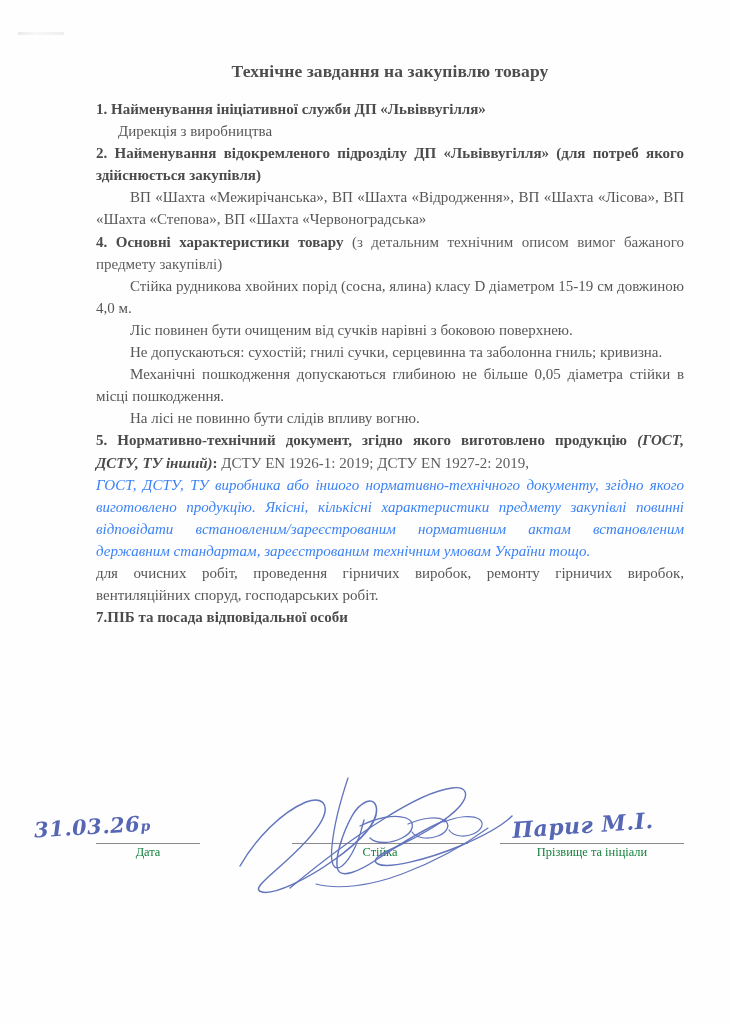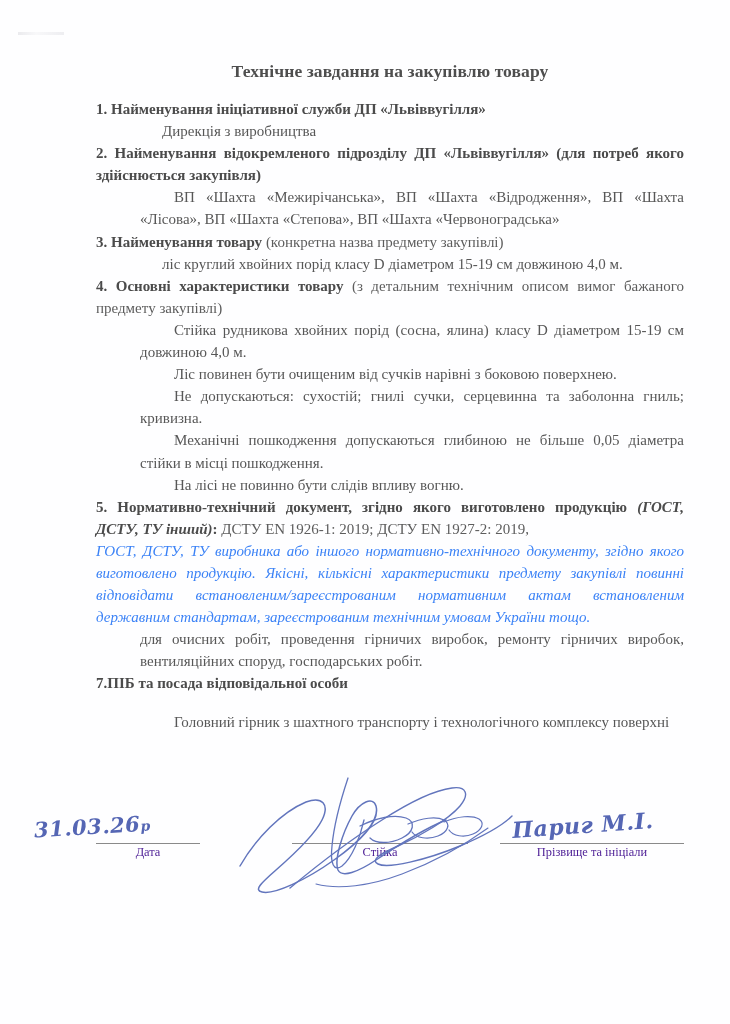--- a/index.html
+++ b/index.html
@@ -61,21 +61,20 @@
     text-align: justify;
     text-justify: inter-word;
     color: #4b4b4b;
   }
   .heading .reg { font-weight: normal; color: #5d5d5d; }
   .heading .ital { font-style: italic; }
 
   .body-just {
     text-align: justify;
     text-justify: inter-word;
-    margin-left: 44px;
   }
   .indent { text-indent: 34px; }
   .indent-sm { text-indent: 22px; }
 
   .italic-body {
     font-style: italic;
     text-align: justify;
     text-justify: inter-word;
     color: #3b82f6;
   }
@@ -98,21 +97,21 @@
 
   .sig-slot { position: absolute; }
 
   .sig-line {
     border-bottom: 1px solid #8a8a8a;
     height: 38px;
   }
 
   .sig-caption {
     font-size: 12.4px;
-    color: #4c1d95;
+    color: #15803d;
     text-align: center;
     padding-top: 1px;
     font-family: "Liberation Serif", "DejaVu Serif", serif;
   }
 
   .slot-date  { left: 0px;   width: 104px; }
   .slot-sign  { left: 196px; width: 176px; }
   .slot-name  { left: 404px; width: 184px; }
 
   
@@ -171,28 +170,20 @@
     </div>
 
     <div class="block">
       <p class="heading">
         <span>2.</span>
         <span>Найменування відокремленого підрозділу ДП «Львіввугілля» (для потреб якого здійснюється закупівля)</span>
       </p>
       <p class="body-just indent">ВП «Шахта «Межирічанська», ВП «Шахта «Відродження», ВП «Шахта «Лісова», ВП «Шахта «Степова», ВП «Шахта «Червоноградська»</p>
     </div>
 
-    <div class="block">
-      <p class="heading">
-        <span>3.</span>
-        <span>Найменування товару</span>
-        <span class="reg">(конкретна назва предмету закупівлі)</span>
-      </p>
-      <p class="body-just indent-sm">ліс круглий хвойних порід класу D діаметром 15-19 см   довжиною 4,0 м.</p>
-    </div>
 
     <div class="block">
       <p class="heading">
         <span>4.</span>
         <span>Основні характеристики товару</span>
         <span class="reg">(з детальним технічним описом вимог бажаного предмету закупівлі)</span>
       </p>
       <p class="body-just indent">Стійка рудникова хвойних порід (сосна, ялина) класу D діаметром 15-19 см   довжиною 4,0 м.</p>
       <p class="body-just indent">Ліс повинен бути очищеним від сучків нарівні з боковою поверхнею.</p>
       <p class="body-just indent">Не допускаються: сухостій; гнилі сучки, серцевинна та заболонна гниль; кривизна.</p>
@@ -209,21 +200,20 @@
       </p>
       <p class="italic-body">ГОСТ, ДСТУ, ТУ виробника або іншого нормативно-технічного документу, згідно якого виготовлено продукцію. Якісні, кількісні характеристики предмету закупівлі повинні відповідати встановленим/зареєстрованим нормативним актам встановленим державним стандартам, зареєстрованим технічним умовам України тощо.</p>
     </div>
 
     <div class="block">
       <p class="body-just">для очисних робіт, проведення гірничих виробок,  ремонту гірничих виробок, вентиляційних споруд, господарських робіт.</p>
     </div>
 
     <div class="block">
       <p class="heading"><span>7.</span><span>ПІБ та посада відповідальної особи</span></p>
-      <p class="body-just indent sp-top-1">Головний гірник з шахтного транспорту і технологічного комплексу поверхні</p>
     </div>
 
   </div>
 
   <div class="sig-area">
     <div class="sig-row">
 
       <div class="sig-slot slot-date">
         <div class="sig-line"></div>
         <div class="sig-caption">Дата</div>

